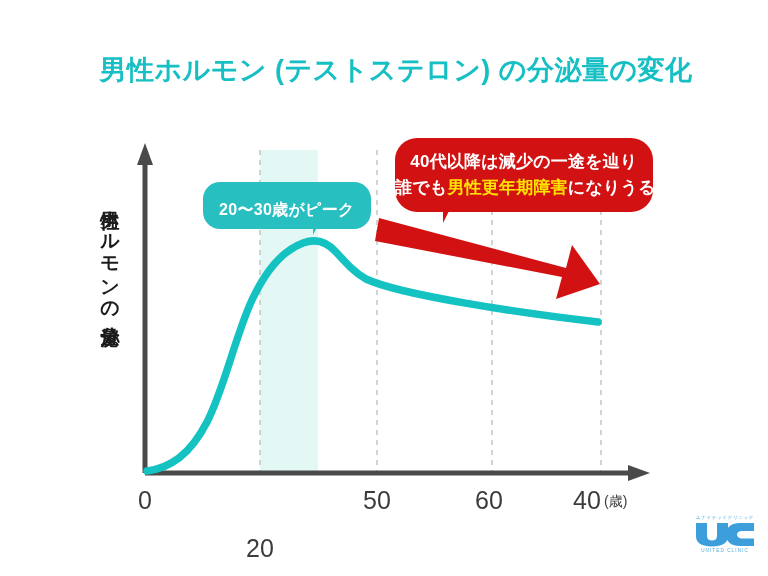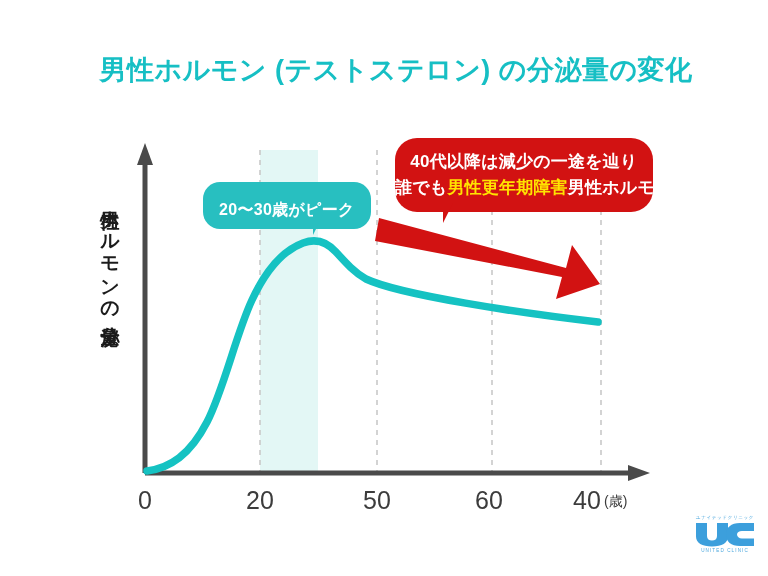--- a/index.html
+++ b/index.html
@@ -203,33 +203,33 @@
                C 400,295 520,313 598,322" fill="none" stroke="#15C2C2" stroke-width="7.5" stroke-linecap="round" stroke-linejoin="round"></path>
 
       <g>
         <polygon fill="#D21212" points="379,218 566,268 572,245 600,284 556,299 562,277 375,241"></polygon>
       </g>
     </svg>
 
     <div class="y-axis-label">男性ホルモンの分泌量</div>
 
     <div class="x-tick" style="left:120px;">0</div>
-    <div class="x-tick" style="left:235px;">20</div>
+    <div class="x-tick" style="left:235px;margin-top:48px;">20</div>
     <div class="x-tick" style="left:352px;">50</div>
     <div class="x-tick" style="left:464px;">60</div>
     <div class="x-tick" style="left:562px;">40</div>
     <div class="x-unit">(歳)</div>
   </div>
 
   <div class="teal-callout">20〜30歳がピーク</div>
   <div class="teal-tail"></div>
 
   <div class="red-callout">
     <div class="red-line">40代以降は減少の一途を辿り</div>
-    <div class="red-line"><span>誰でも</span><span class="hl-yellow">男性更年期障害</span><span>男性ホルモン</span></div>
+    <div class="red-line"><span>誰でも</span><span class="hl-yellow">男性更年期障害</span><span>になりうる</span></div>
   </div>
   <div class="red-tail"></div>
 
   <div class="logo">
     <div class="logo-top">ユナイテッドクリニック</div>
     <svg class="logo-mark" viewBox="0 0 124 50">
       <path d="M4,2 L26,2 L26,28 C26,34 30,37 36,37 C42,37 46,34 46,28 L46,2 L68,2 L68,29
                C68,42 56,49 36,49 C16,49 4,42 4,29 Z" fill="#3C9FDC"></path>
       <path d="M120,2 L120,18 L96,18 C90,18 86,21 86,25 C86,29 90,33 96,33 L120,33 L120,48
                L92,48 C74,48 64,39 64,25 C64,11 74,2 92,2 Z" fill="#3C9FDC"></path>

